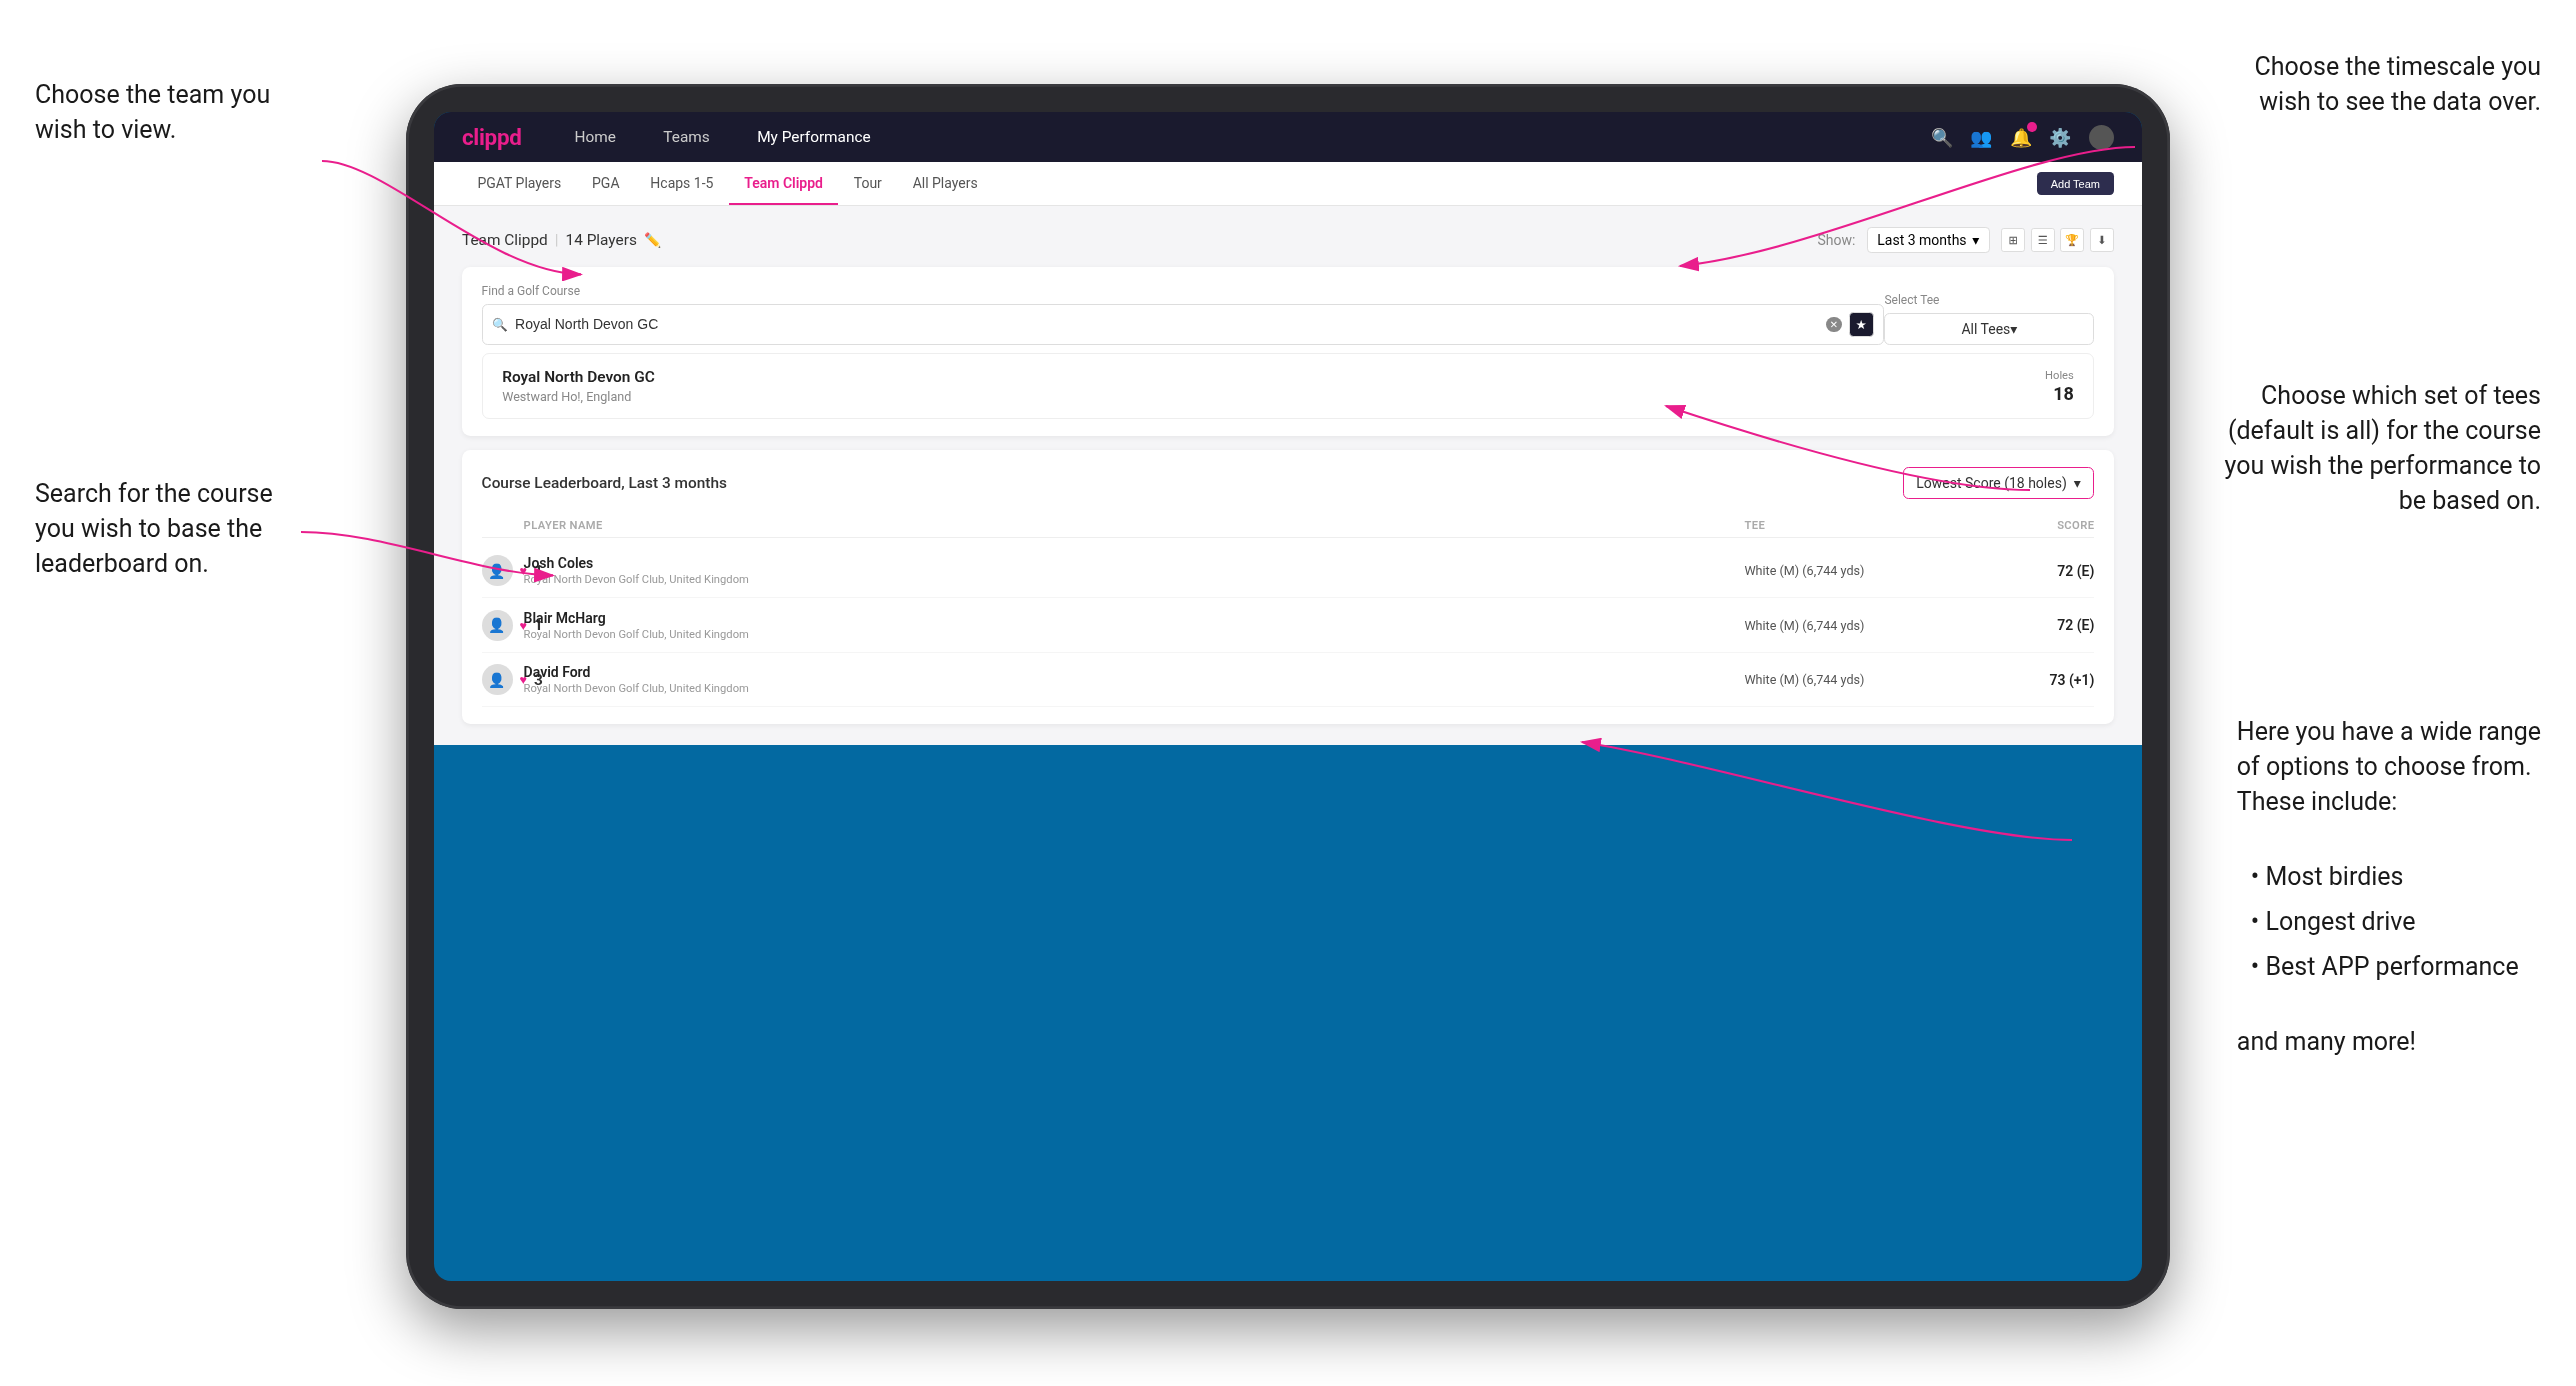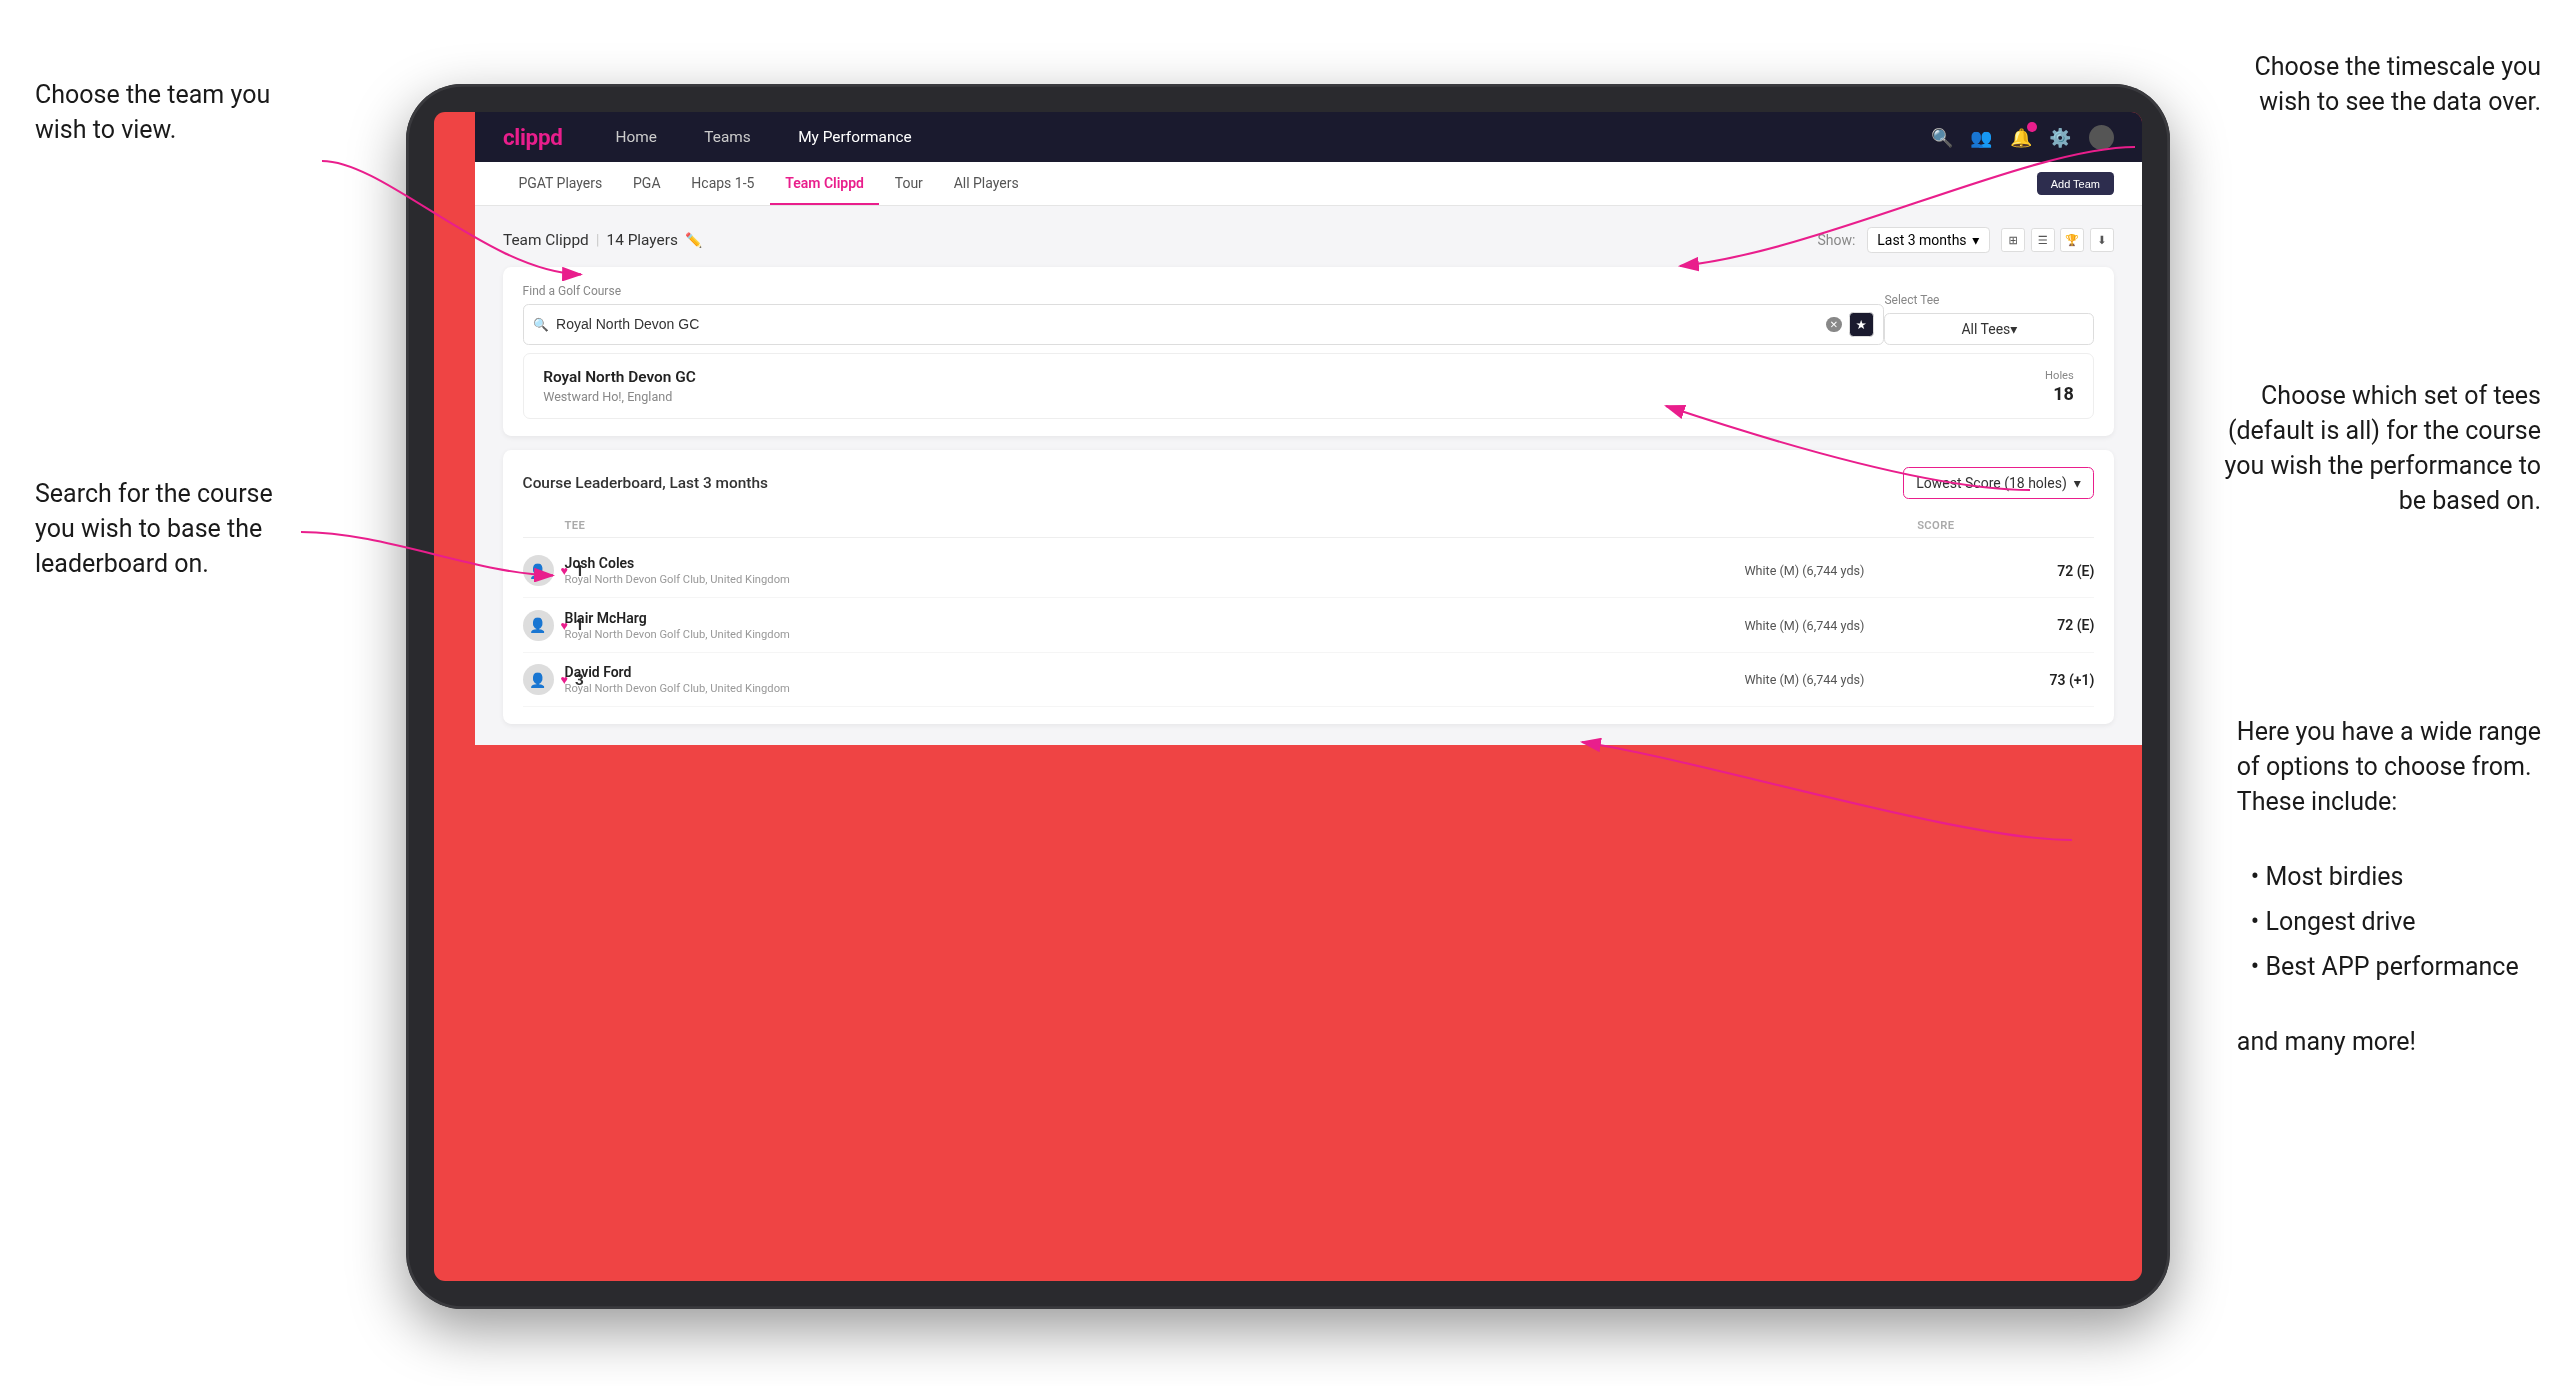--- a/index.html
+++ b/index.html
@@ -32,24 +32,23 @@
       border-radius: 56px;
       box-shadow: 0 21px 56px rgba(0,0,0,0.4), inset 0 0 0 2.8px #3a3a3e;
     }
 
     .tablet-screen {
       position: absolute;
       left: 28px;
       top: 28px;
       right: 28px;
       bottom: 28px;
-      background: #ef4444;
-      border-radius: 11px;
+      background: #0369a1;
+      border-radius: 17px;
       overflow: hidden;
-      padding-left: 41px;
     }
 
     
     .app-navbar {
       background: #1a1a2e;
       height: 50px;
       display: flex;
       align-items: center;
       padding: 0 28px;
       gap: 28px;
@@ -614,20 +613,21 @@
             <span>Last 3 months</span>
           </div>
           <div class="score-type-select">
             <span>Lowest Score (18 holes)</span>
             <span>▾</span>
           </div>
         </div>
 
         <div class="leaderboard-table-header">
           <div></div>
+          <div class="table-col-label">PLAYER NAME</div>
           <div class="table-col-label">TEE</div>
           <div class="table-col-label right">SCORE</div>
         </div>
 
         <div class="leaderboard-row">
           <div class="rank-cell">
             <div class="player-avatar">👤</div>
             <span class="heart-icon">♥</span>
             <span class="rank-number">1</span>
           </div>

